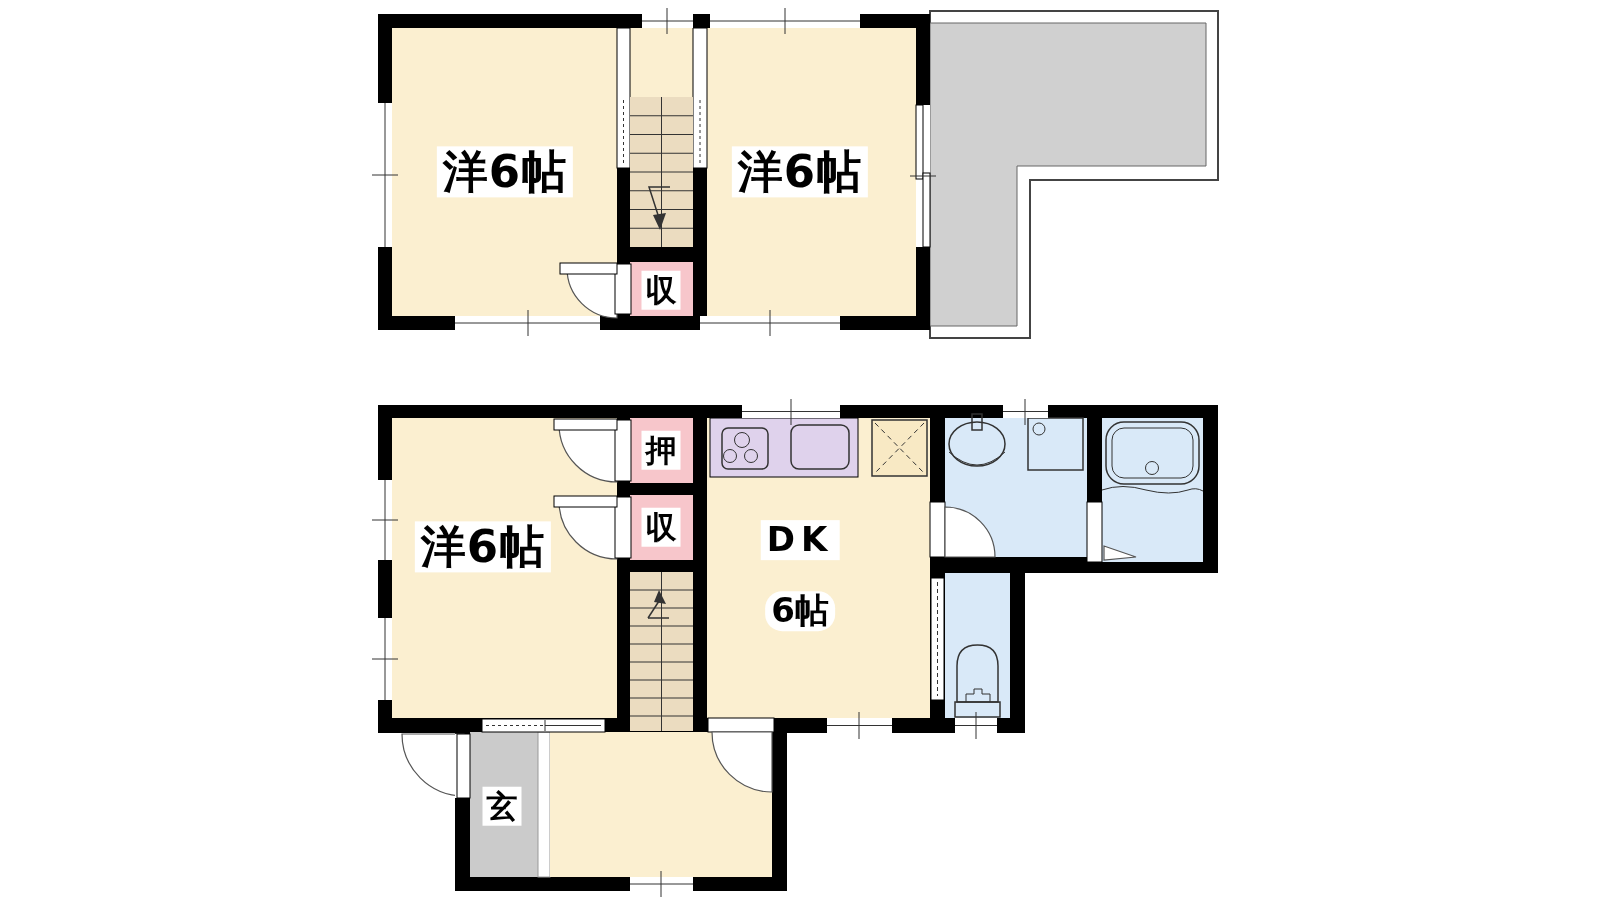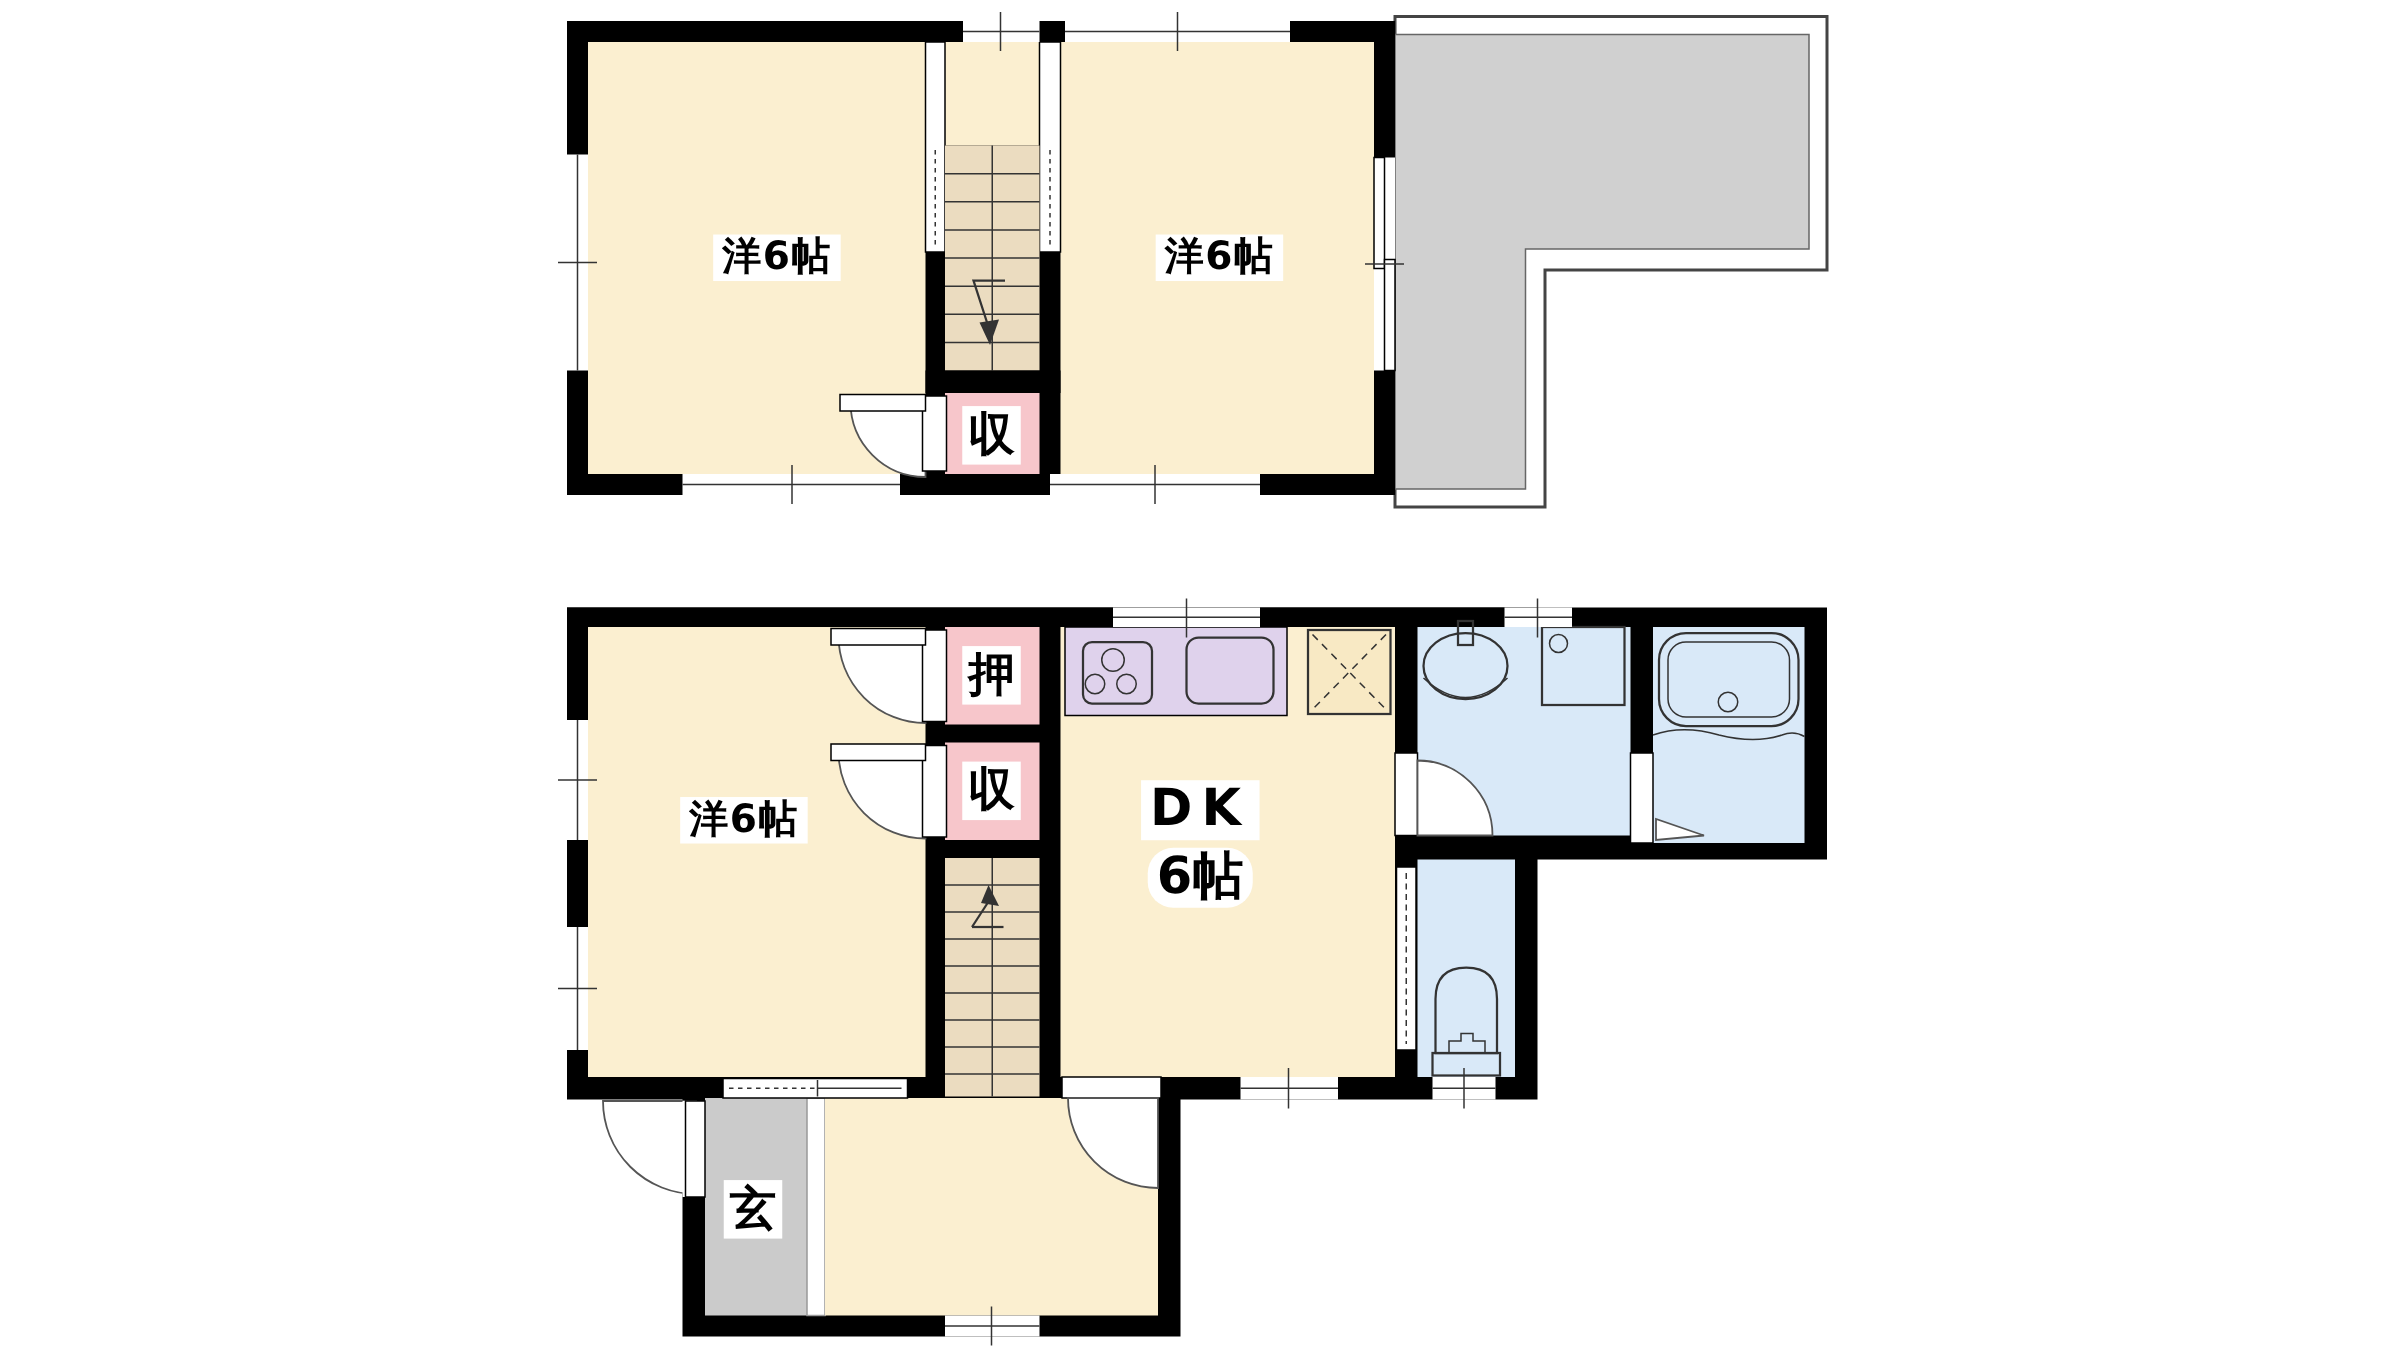--- a/index.html
+++ b/index.html
@@ -15,21 +15,21 @@
   .balcony{fill:var(--c-balcony,#D0D0D0);}
   .genkan{fill:var(--c-genkan,#CBCBCB);}
   .wh{fill:#ffffff;}
   .ln{stroke:#333;stroke-width:1;fill:none;}
   .ln2{stroke:#333;stroke-width:1.5;fill:none;}
   .edge{stroke:#000;stroke-width:1;}
   .doorarc{fill:#fff;stroke:#555;stroke-width:1.2;}
   .lbl{position:absolute;transform:translate(-50%,-50%);background:#fff;color:#000;
        font-weight:bold;text-align:center;line-height:1.05;white-space:nowrap;
        padding:2px 6px;}
-  .big{font-size:26px;letter-spacing:1px;margin-left:13px;}
+  .big{font-size:45px;letter-spacing:1px;}
   .mid{font-size:34px;}
   .sq{font-size:31px;padding:3px 4px;}
 </style>
 </head>
 <body>
 
 <div class="canvas">
 <svg width="1600" height="900" viewBox="0 0 1600 900">
 
   <g>
@@ -248,15 +248,15 @@
 </svg>
 
 <div class="lbl big" style="left:505px;top:172px;"><span>洋6帖</span></div>
 <div class="lbl big" style="left:800px;top:172px;"><span>洋6帖</span></div>
 <div class="lbl sq" style="left:661px;top:290px;"><span>収</span></div>
 
 <div class="lbl big" style="left:483px;top:547px;"><span>洋6帖</span></div>
 <div class="lbl sq" style="left:661px;top:450px;"><span>押</span></div>
 <div class="lbl sq" style="left:661px;top:527px;"><span>収</span></div>
 <div class="lbl mid" style="left:800px;top:540px;letter-spacing:6px;"><span>DK</span></div>
-<div class="lbl mid" style="left:800px;top:585px;border-radius:17px;"><span>6帖</span></div>
+<div class="lbl mid" style="left:800px;top:611px;border-radius:17px;"><span>6帖</span></div>
 <div class="lbl sq" style="left:502px;top:806px;"><span>玄</span></div>
 </div>
 
 </body></html>

